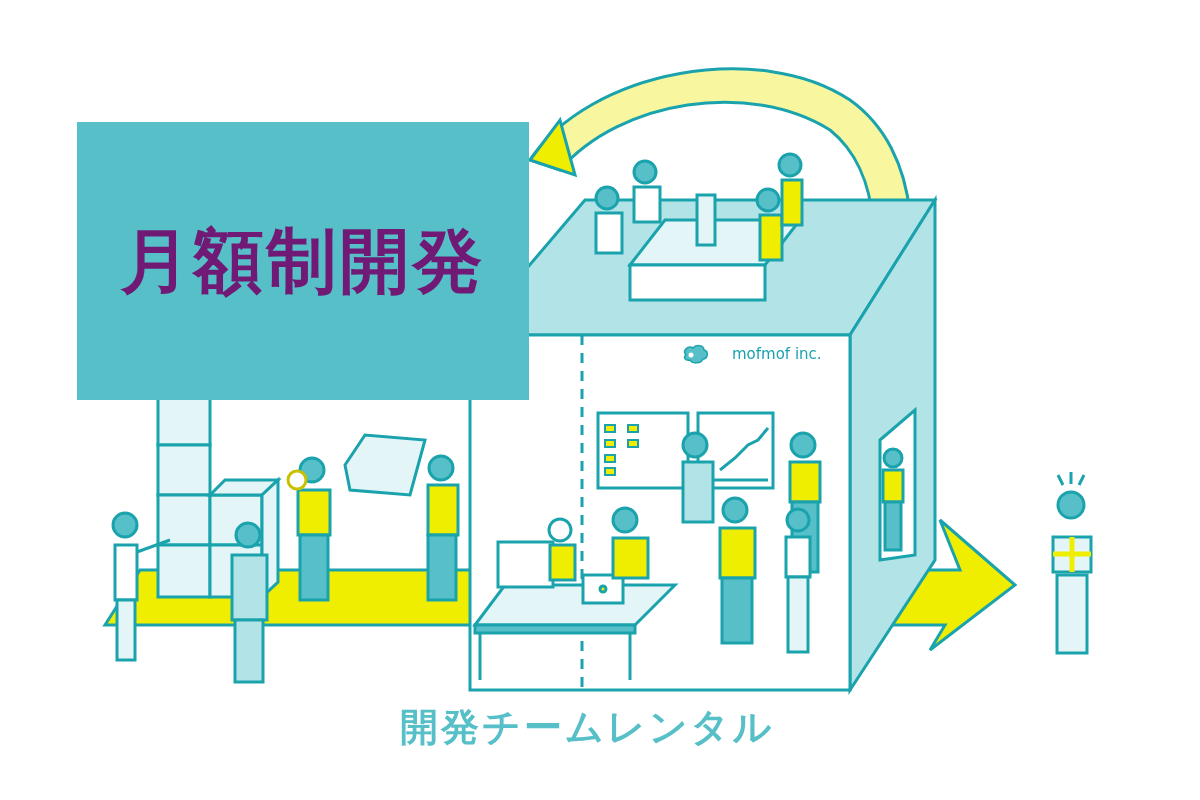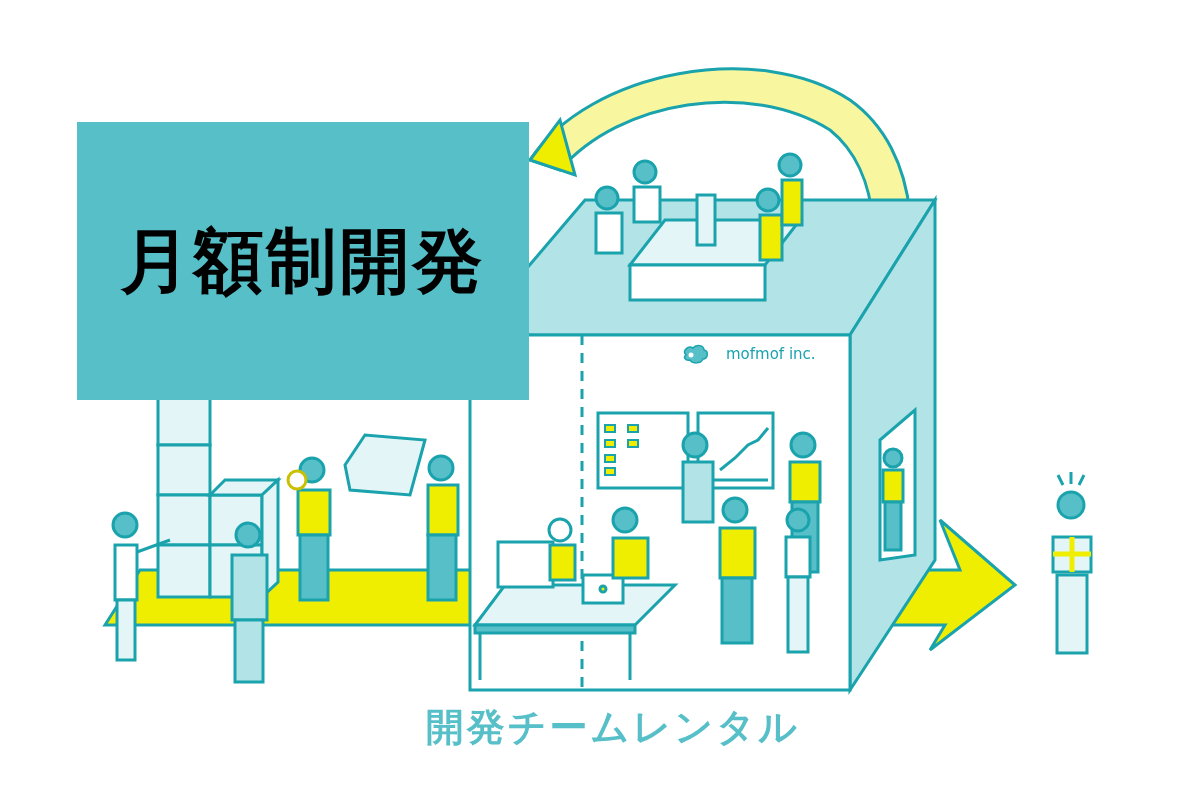--- a/index.html
+++ b/index.html
@@ -1,35 +1,35 @@
 <!DOCTYPE html>
 <html><head>
 <meta charset="utf-8">
 <style>
   html, body { margin: 0; padding: 0; background: #ffffff; }
   body { width: 1200px; height: 800px; position: relative; overflow: hidden;
          font-family: "DejaVu Sans", "Liberation Sans", sans-serif; }
   .scene { position: absolute; left: 0; top: 0; width: 1200px; height: 800px; }
   .title-box {
     position: absolute; left: 77px; top: 122px; width: 452px; height: 278px;
-    background: #56bfc8; color: #000000;
+    background: #56bfc8; color: #701a75;
     display: flex; flex-direction: column; align-items: center; justify-content: center;
     z-index: 5;
   }
   .title-line {
     font-size: 70px; font-weight: bold; letter-spacing: 3px; line-height: 1.5;
     white-space: nowrap;
   }
   .caption {
-    position: absolute; left: 400px; top: 702px; width: 400px; text-align: right;
+    position: absolute; left: 400px; top: 702px; width: 400px; text-align: left;
     color: #56bfc8; font-size: 38px; letter-spacing: 3px; font-weight: bold;
     z-index: 5;
   }
   .logo {
-    position: absolute; left: 680px; top: 343px; display: flex; align-items: center; gap: 16px;
+    position: absolute; left: 680px; top: 343px; display: flex; align-items: center; gap: 22px;
     color: #1aa3ad; font-size: 15px; font-family: "DejaVu Sans", sans-serif; z-index: 4;
   }
 </style>
 </head>
 <body>
 
 <svg class="scene" viewBox="0 0 1200 800" xmlns="http://www.w3.org/2000/svg">
 
   <g>
     <path d="M530 160 C 590 70, 760 40, 850 100 C 920 150, 930 260, 880 380 L 845 365 C 890 260, 880 170, 830 130 C 750 80, 620 100, 560 170 Z" fill="#f8f7a0" stroke="#1aa3ad" stroke-width="3"></path>

